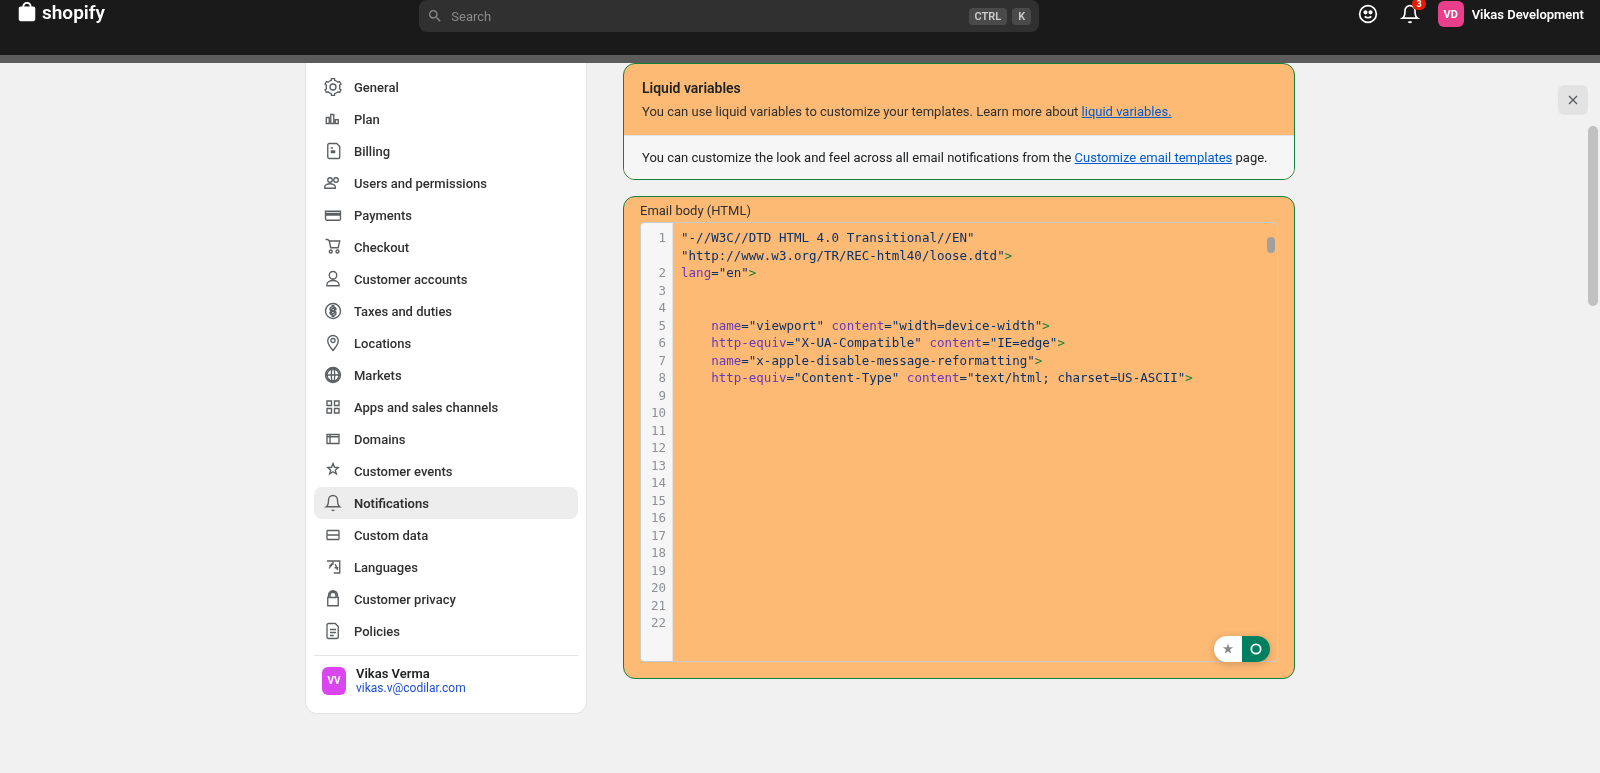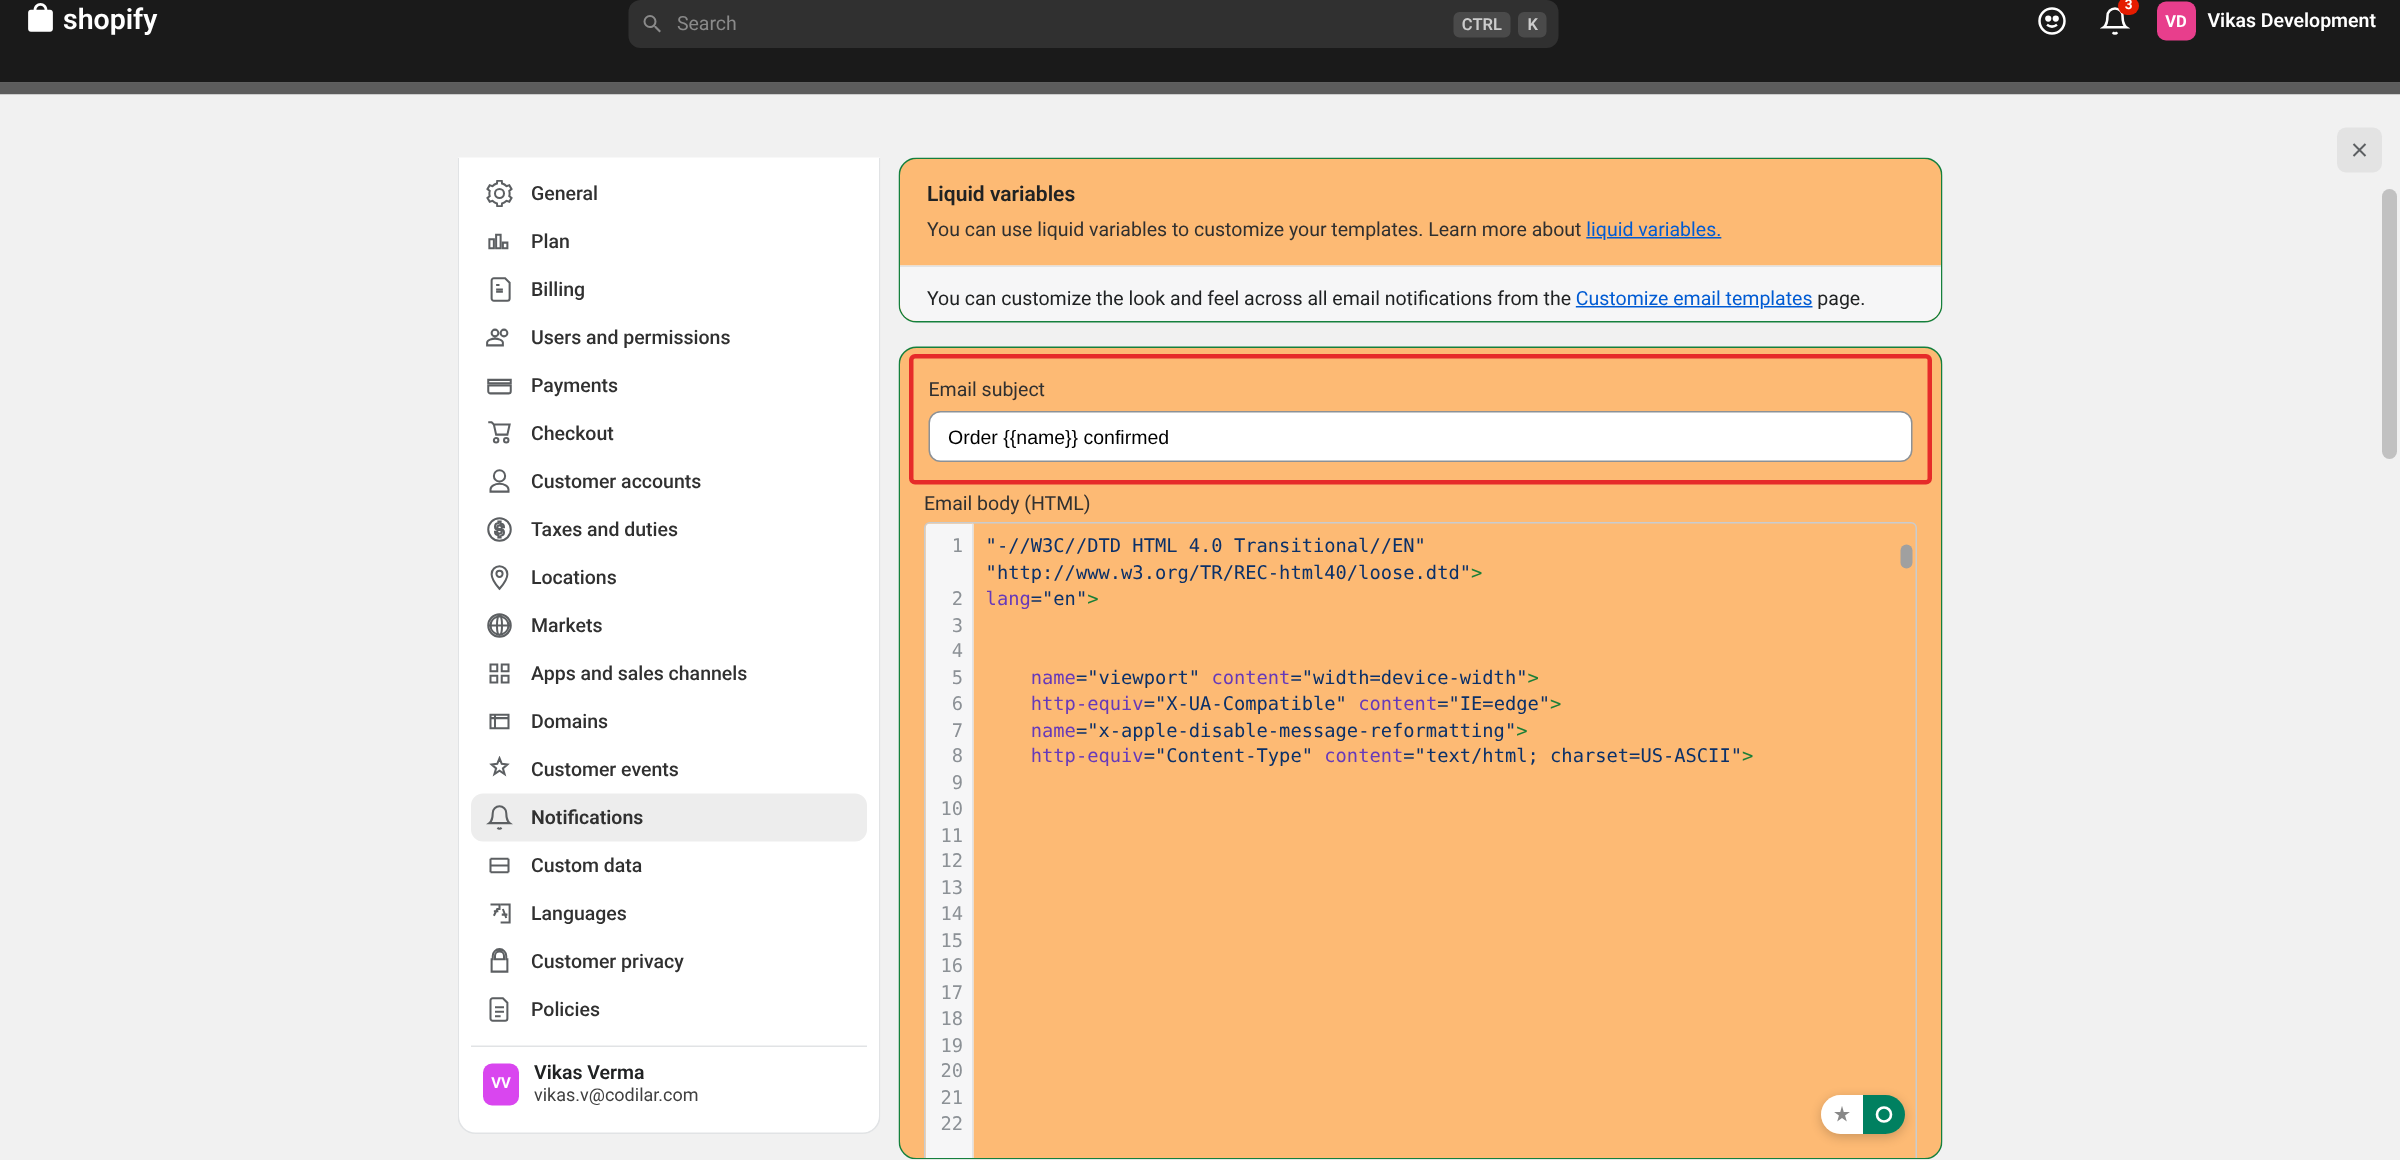--- a/index.html
+++ b/index.html
@@ -18,30 +18,30 @@
 .icon-btn svg { width: 20px; height: 20px; stroke: white; fill: none; stroke-width: 2; }
 .badge { position: absolute; top: -2px; right: -2px; background: #e51c00; color: white; font-size: 9px; border-radius: 8px; padding: 1px 4px; font-weight: 700; }
 .store-btn { display: flex; align-items: center; gap: 8px; cursor: pointer; }
 .store-av { width: 26px; height: 26px; background: #e83e8c; border-radius: 6px; display: flex; align-items: center; justify-content: center; font-size: 11px; font-weight: 700; color: white; }
 .store-name { font-size: 13px; font-weight: 600; }
 .subtop { height: 8px; background: #5c5c5c; }
 .main { display: flex; height: calc(100vh - 63px); background: #f1f1f1; position: relative; }
 .close-x { position: absolute; top: 22px; right: 12px; width: 30px; height: 30px; background: #e3e3e3; border-radius: 6px; display: flex; align-items: center; justify-content: center; cursor: pointer; z-index: 20; }
 .close-x svg { width: 16px; height: 16px; stroke: #5c5f62; stroke-width: 2; fill: none; }
 .content-wrap { flex: 1; display: flex; justify-content: center; padding: 0 24px; overflow: hidden; }
-.cols { display: flex; gap: 12px; width: 100%; max-width: 990px; margin-top: 42px; }
+.cols { display: flex; gap: 36px; width: 100%; max-width: 990px; }
 .sidebar { width: 282px; background: #fff; border-radius: 0 0 12px 12px; padding: 8px; display: flex; flex-direction: column; height: fit-content; max-height: 100%; border: 1px solid #e1e3e5; border-top: none; }
 .nav { flex: 1; overflow-y: auto; }
 .nav-item { display: flex; align-items: center; gap: 12px; padding: 7px 10px; font-size: 13px; font-weight: 500; color: #303030; cursor: pointer; border-radius: 8px; }
 .nav-item.active { background: #ededed; font-weight: 600; }
 .nav-item .nicon { width: 18px; height: 18px; display: flex; align-items: center; justify-content: center; fill: #5c5f62; }
 .user-card { display: flex; align-items: center; gap: 10px; padding: 10px 8px; border-top: 1px solid #e1e3e5; margin-top: 8px; }
 .user-av { width: 24px; height: 28px; background: #d946ef; color: white; border-radius: 6px; display: flex; align-items: center; justify-content: center; font-size: 10px; font-weight: 700; }
 .user-info .un { font-size: 13px; font-weight: 600; }
-.user-info .ue { font-size: 12px; color: #404040; }
+.user-info .ue { font-size: 12px; color: #1d4ed8; }
 .main-col { flex: 1; overflow-y: auto; display: flex; flex-direction: column; gap: 16px; }
 .card { background: #fdba74; border: 1px solid #15803d; border-radius: 12px; overflow: hidden; }
 .card-top { padding: 16px 18px; }
 .card-title { font-size: 14px; font-weight: 600; margin-bottom: 8px; }
 .card-text { font-size: 13px; color: #303030; }
 .card-text a { color: #005bd3; text-decoration: underline; }
 .card-bottom { background: #f6f6f7; padding: 14px 18px; border-top: 1px solid #e1e3e5; font-size: 13px; }
 .card-bottom a { color: #005bd3; text-decoration: underline; }
 .highlight-box { border: 3px solid #e62b29; border-radius: 4px; padding: 14px 10px 12px 10px; margin: 4px 6px 0 6px; }
 .field-label { font-size: 13px; color: #303030; margin-bottom: 6px; display: block; }
@@ -277,24 +277,20 @@
             <div class="card-text">
               <span>You can use liquid variables to customize your templates. Learn more about </span><a href="#">liquid variables.</a>
             </div>
           </div>
           <div class="card-bottom">
             <span>You can customize the look and feel across all email notifications from the </span><a href="#">Customize email templates</a><span> page.</span>
           </div>
         </div>
 
         <div class="card" style="position:relative;">
-          <div class="highlight-box">
-            <label class="field-label">Email subject</label>
-            <input class="text-input" value="Order {{name}} confirmed" style="">
-          </div>
           <div class="body-label">Email body (HTML)</div>
           <div class="code-editor">
             <div class="gutter" id="gutter">1<br><br>2<br>3<br>4<br>5<br>6<br>7<br>8<br>9<br>10<br>11<br>12<br>13<br>14<br>15<br>16<br>17<br>18<br>19<br>20<br>21<br>22<br></div>
             <div class="code" id="code"><span class="t-tag"><span class="t-str">"-//W3C//DTD HTML 4.0 Transitional//EN"</span>
 <span class="t-str">"http://www.w3.org/TR/REC-html40/loose.dtd"</span><span class="t-tag">&gt;</span>
 <span class="t-tag"><span class="t-attr">lang</span><span class="t-str">="en"</span><span class="t-tag">&gt;</span>
 <span class="t-tag">  </span>
 <span class="t-cmt">    </span>
 <span class="t-tag">    <span class="t-attr">name</span><span class="t-str">="viewport" </span><span class="t-attr">content</span><span class="t-str">="width=device-width"</span><span class="t-tag">&gt;</span>
 <span class="t-tag">    <span class="t-attr">http-equiv</span><span class="t-str">="X-UA-Compatible" </span><span class="t-attr">content</span><span class="t-str">="IE=edge"</span><span class="t-tag">&gt;</span>

